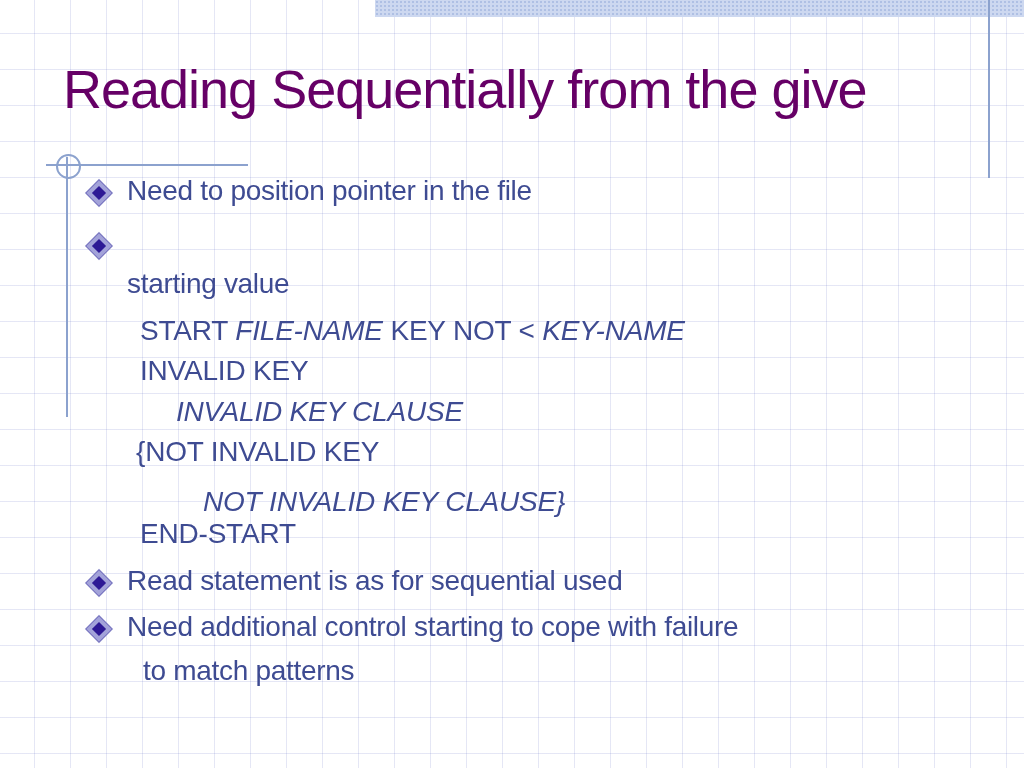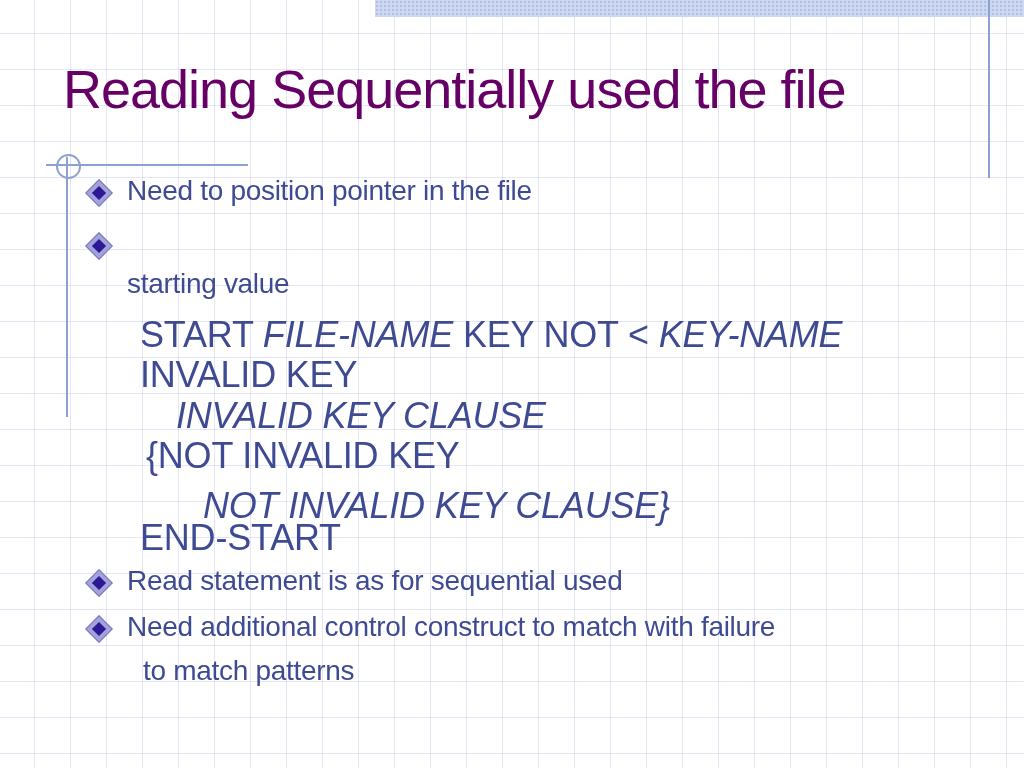--- a/index.html
+++ b/index.html
@@ -45,21 +45,21 @@
   .title{
     position:absolute; left:63px; top:62px;
     font-size:54px; letter-spacing:-1px; line-height:1;
     color:#660066; white-space:nowrap;
   }
   .b-line{
     position:absolute; font-size:28px; line-height:1; letter-spacing:-0.3px;
     color:#3E4B92; white-space:nowrap;
   }
   .code-line{
-    position:absolute; font-size:36px; line-height:1; letter-spacing:-0.2px;
+    position:absolute; font-size:28px; line-height:1; letter-spacing:-0.2px;
     color:#3E4B92; white-space:nowrap;
   }
   .italic{ font-style:italic; }
   .diamond{
     position:absolute; width:10px; height:10px;
     background:#2D1995;
     border:4px solid #A3A3D9;
     box-shadow:0 0 0 1px #8A8AC9;
     transform:rotate(45deg);
   }
@@ -68,37 +68,37 @@
 <body>
 
 <div class="slide">
 
   <div class="top-bar"></div>
   <div class="v-line-right"></div>
   <div class="h-line"></div>
   <div class="circle"></div>
   <div class="v-line-left"></div>
 
-  <div class="title">Reading Sequentially used the file</div>
+  <div class="title">Reading Sequentially from the give</div>
 
   <div class="diamond" style="left:90px; top:184px;"></div>
   <div class="b-line" style="left:127px; top:177px;">Need to position pointer in the file</div>
 
   <div class="diamond" style="left:90px; top:237px;"></div>
   <div class="b-line" style="left:127px; top:270px;">starting value</div>
 
   <div class="code-line" style="left:140px; top:317px;">
     <span>START </span><span class="italic">FILE-NAME</span><span> KEY NOT &lt; </span><span class="italic">KEY-NAME</span>
   </div>
   <div class="code-line" style="left:140px; top:357px;">INVALID KEY</div>
   <div class="code-line italic" style="left:176px; top:398px;">INVALID KEY CLAUSE</div>
-  <div class="code-line" style="left:136px; top:438px;margin-left:10px;">{NOT INVALID KEY</div>
+  <div class="code-line" style="left:136px; top:438px;">{NOT INVALID KEY</div>
   <div class="code-line italic" style="left:176px; top:488px;margin-left:27px;">NOT INVALID KEY CLAUSE}</div>
   <div class="code-line" style="left:140px; top:520px;">END-START</div>
 
   <div class="diamond" style="left:90px; top:574px;"></div>
   <div class="b-line" style="left:127px; top:567px;">Read statement is as for sequential used</div>
 
   <div class="diamond" style="left:90px; top:620px;"></div>
-  <div class="b-line" style="left:127px; top:613px;">Need additional control construct to match with failure</div>
+  <div class="b-line" style="left:127px; top:613px;">Need additional control starting to cope with failure</div>
   <div class="b-line" style="left:143px; top:657px;">to match patterns</div>
 
 </div>
 
 </body></html>

